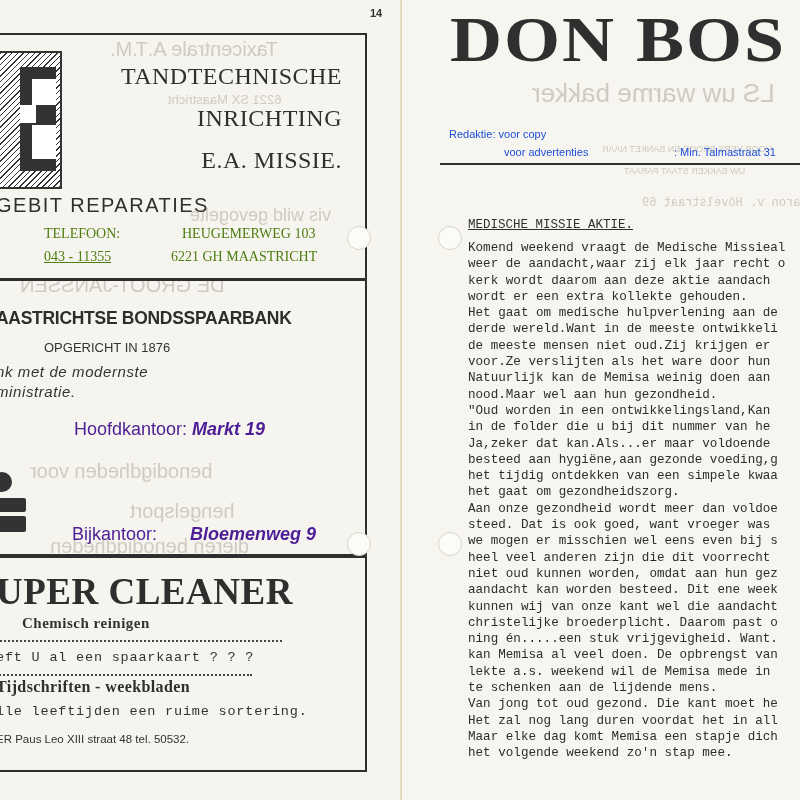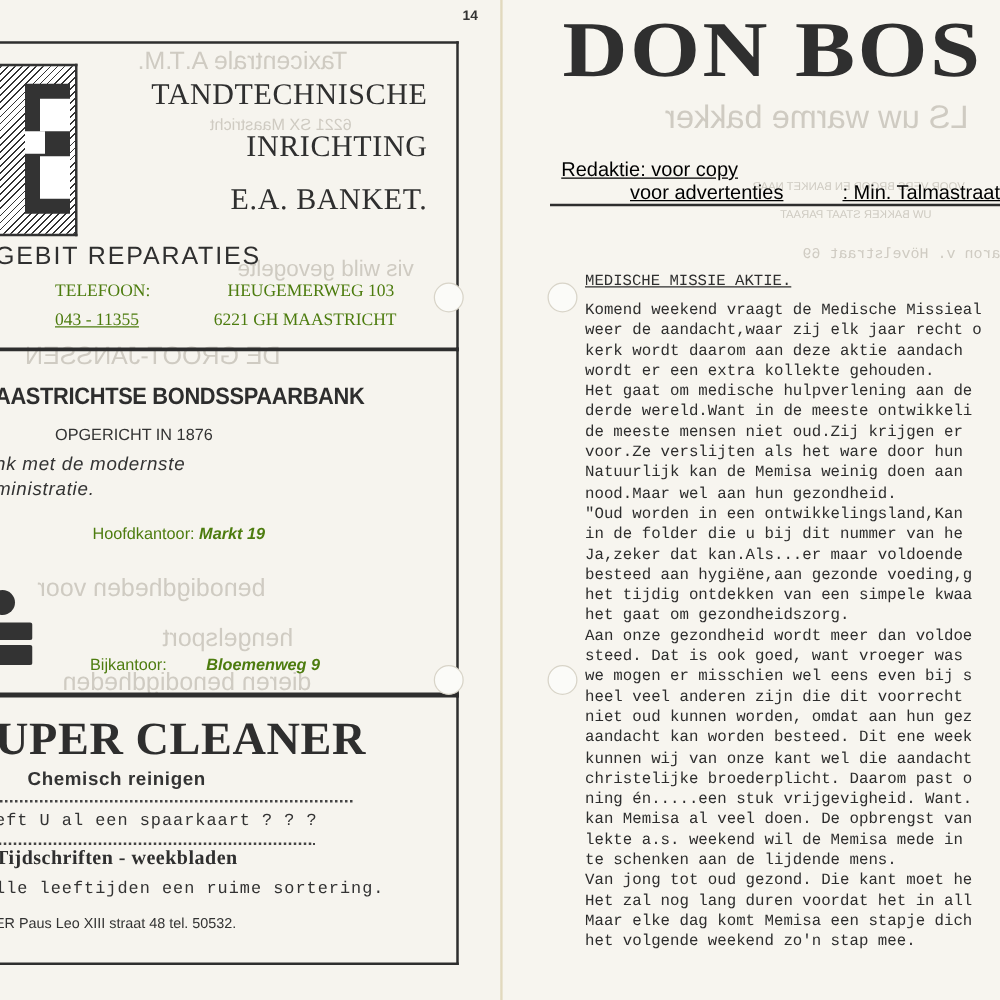--- a/index.html
+++ b/index.html
@@ -31,36 +31,36 @@
             background: repeating-linear-gradient(135deg, #fff 0 3px, #333 3px 4px); border: 2px solid #333; border-left: none; }
   .logo-e .ebar { position: absolute; background: #333; }
   .serif-title { position: absolute; left: 76px; width: 270px; text-align: right;
                  font-family: "Liberation Serif", serif; font-size: 24px; color: #2f2f2f; letter-spacing: 0.5px; }
   .gebit { position: absolute; left: 0; top: 159px; font-size: 20px; letter-spacing: 1.5px; color: #2f2f2f; }
   .serif-small { position: absolute; font-family: "Liberation Serif", serif; font-size: 14px; color: #4d7c0f; white-space: nowrap; }
 
   .bank-title { position: absolute; left: 0; top: 27px; font-weight: bold; font-size: 19px; color: #2d2d2d; transform: scaleX(0.92); transform-origin: left; white-space: nowrap; letter-spacing: -0.3px; }
   .bank-sub { position: absolute; left: 48px; top: 60px; font-size: 13px; color: #333; }
   .bank-ital { position: absolute; left: 0; font-style: italic; font-size: 15px; color: #333; letter-spacing: 0.6px; }
-  .bank-line { position: absolute; font-size: 13px; color: #4d7c0f; white-space: nowrap; }
+  .bank-line { position: absolute; font-size: 18px; color: #4c1d95; white-space: nowrap; }
   .bank-line b { font-style: italic; }
   .bank-logo { position: absolute; left: 0; top: 186px; width: 30px; height: 78px; }
 
   .cleaner-title { position: absolute; left: 0; top: 14px; font-family: "Liberation Serif", serif; font-weight: 900; font-size: 37px; color: #2e2e2e; letter-spacing: 0.5px; white-space: nowrap; }
-  .cleaner-sub { position: absolute; left: 26px; top: 59px; font-family: Liberation Sans, sans-serif; font-weight: bold; font-size: 15px; color: #333; letter-spacing: 0.5px; }
+  .cleaner-sub { position: absolute; left: 26px; top: 59px; font-family: Liberation Serif, serif; font-weight: bold; font-size: 15px; color: #333; letter-spacing: 0.5px; }
   .dots { position: absolute; left: 0; height: 0; border-top: 2px dotted #444; }
   .mono-line { position: absolute; left: 0; font-family: "Liberation Mono", monospace; font-size: 13.5px; color: #333; white-space: nowrap; letter-spacing: 0.8px; }
   .tijd { position: absolute; left: 0; top: 106px; font-family: "Liberation Serif", serif; font-weight: bold; font-size: 16px; color: #2f2f2f; white-space: nowrap; letter-spacing: 0.4px; }
   .addr { position: absolute; left: 0; top: 201px; font-size: 11.5px; color: #333; white-space: nowrap; }
 
   
   .masthead { position: absolute; left: 48px; top: 8px; font-family: "Liberation Serif", serif; font-weight: 900;
               font-size: 72px; color: #2f2f2f; letter-spacing: 2px; white-space: nowrap; transform: scaleY(0.88); transform-origin: top left; line-height: 1; }
   .volume { position: absolute; left: 47px; top: 88px; font-weight: bold; font-size: 17px; color: #2d2d2d; white-space: nowrap; }
-  .redaktie { position: absolute; font-size: 16px; color: #000000; white-space: nowrap; text-decoration: underline; }
+  .redaktie { position: absolute; font-size: 11px; color: #1d4ed8; white-space: nowrap; }
   .rule { position: absolute; left: 38px; top: 163px; width: 360px; height: 2px; background: #2e2e2e; }
   .article-title { position: absolute; left: 66px; top: 218px; font-family: "Liberation Mono", monospace; font-size: 12.5px; color: #2f2f2f; text-decoration: underline; white-space: nowrap; }
   .article-body { position: absolute; left: 66px; top: 240px; width: 340px; font-family: "Liberation Mono", monospace; font-size: 12.6px; line-height: 16.3px; color: #2d2d2d; white-space: nowrap; }
   .article-body .line { display: block; height: 16.3px; }
 </style>
 </head>
 <body>
 
 <div class="page page-left">
 
@@ -76,21 +76,21 @@
 
   <div class="ad-box ad1">
     <div class="logo-e">
       <span class="ebar" style="left:24px;top:14px;width:36px;height:104px;"></span>
       <span style="position:absolute;left:36px;top:26px;width:24px;height:26px;background:#fff;"></span>
       <span style="position:absolute;left:36px;top:72px;width:24px;height:34px;background:#fff;"></span>
       <span style="position:absolute;left:24px;top:52px;width:16px;height:18px;background:#fff;"></span>
     </div>
     <div class="serif-title" style="top:28px;">TANDTECHNISCHE</div>
     <div class="serif-title" style="top:70px;">INRICHTING</div>
-    <div class="serif-title" style="top:112px;">E.A. BANKET.</div>
+    <div class="serif-title" style="top:112px;">E.A. MISSIE.</div>
     <div class="gebit">GEBIT  REPARATIES</div>
     <div class="serif-small" style="left:48px;top:191px;">TELEFOON:</div>
     <div class="serif-small" style="left:48px;top:214px;text-decoration:underline;">043 - 11355</div>
     <div class="serif-small" style="left:186px;top:191px;">HEUGEMERWEG 103</div>
     <div class="serif-small" style="left:175px;top:214px;">6221 GH  MAASTRICHT</div>
   </div>
 
   <div class="ad-box ad2">
     <div class="bank-title">AASTRICHTSE BONDSSPAARBANK</div>
     <div class="bank-sub">OPGERICHT IN 1876</div>

